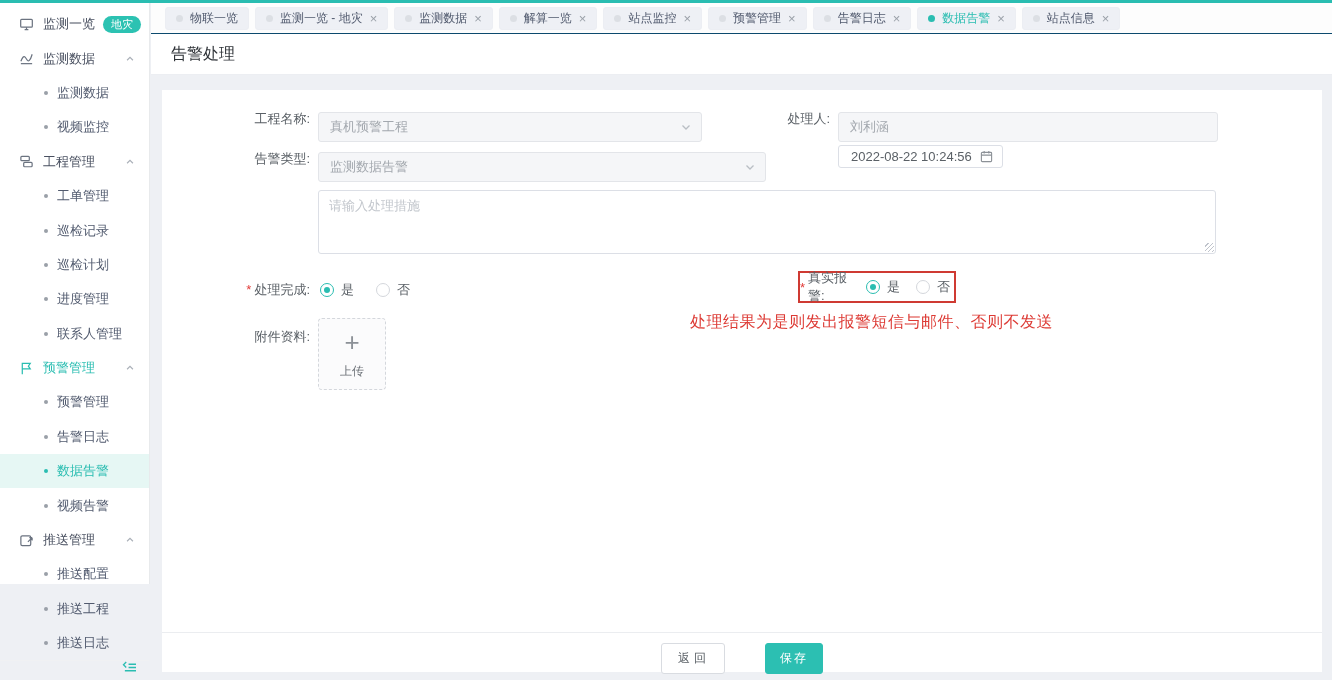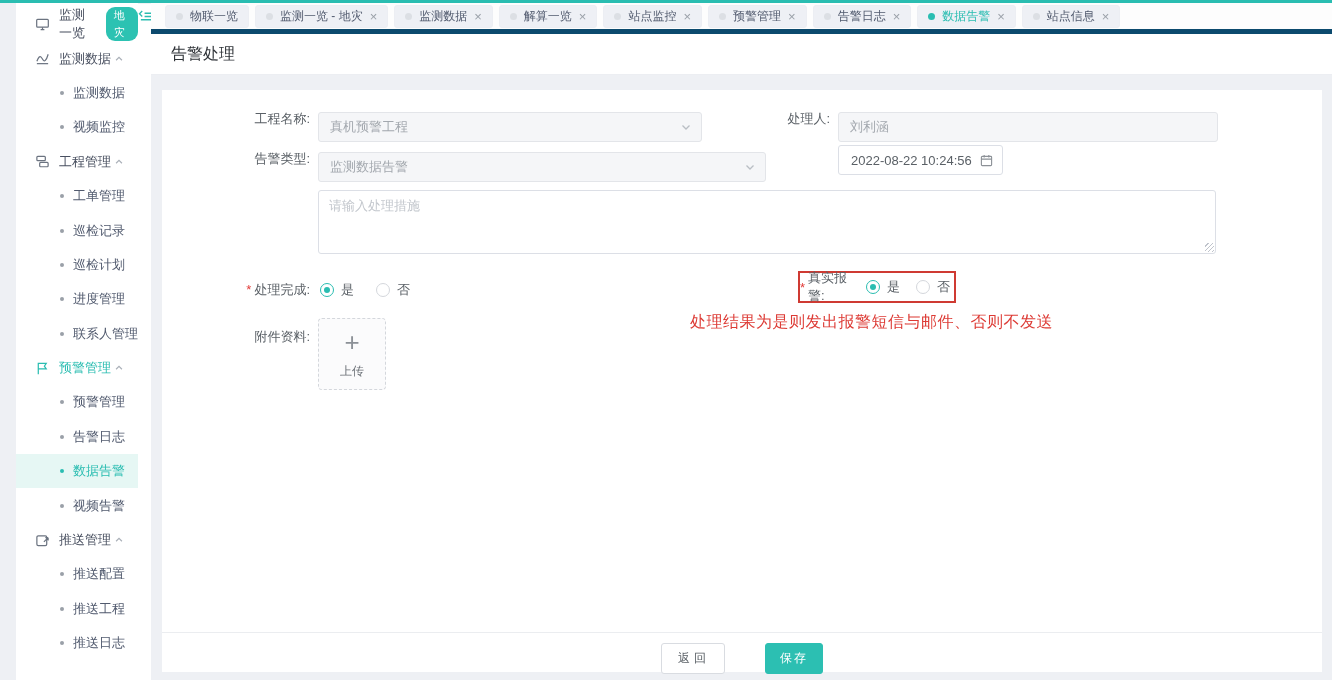--- a/index.html
+++ b/index.html
@@ -2,60 +2,60 @@
 <html><head>
 <meta charset="utf-8">
 <style>
   * { margin:0; padding:0; box-sizing:border-box; }
   html,body { width:1332px; height:680px; overflow:hidden;
     font-family:"Liberation Sans","DejaVu Sans",sans-serif;
     background:#eef0f4; color:#515a6e; font-size:13px; }
   .topline { position:absolute; left:0; top:0; width:1332px; height:3px; background:#2abdb1; z-index:20; }
 
   
-  .sidebar { position:absolute; left:16px; top:3px; width:150px; height:677px;
-    background:#fff; border-right:1px solid #e8eaec; display:flex; flex-direction:row; }
+  .sidebar { position:absolute; left:0; top:3px; width:150px; height:581px;
+    background:#fff; border-right:1px solid #e8eaec; display:flex; flex-direction:column; }
   .menu { flex:1 1 auto; padding-top:4px; }
   .s-item { height:34.4px; display:flex; align-items:center; cursor:pointer; color:#495060; }
   .s-item.top, .s-item.group { padding-left:18px; font-size:13px; }
   .s-icon { width:16px; height:16px; margin-right:9px; display:flex; align-items:center; justify-content:center; color:#6b7380; flex:0 0 auto; }
   .s-arrow { margin-left:auto; margin-right:14px; color:#aab0b8; display:flex; }
   .s-item.sub { padding-left:44px; color:#515a6e; }
   .s-item.sub .dot { width:4px; height:4px; border-radius:50%; background:#9aa0a8; margin-right:9px; flex:0 0 auto; }
   .s-item.teal { color:#2abdb1; }
   .s-item.teal .s-icon { color:#2abdb1; }
   .s-item.active { background:#e6f7f4; color:#2abdb1; }
   .s-item.active .dot { background:#2abdb1; }
   .badge { margin-left:8px; background:#2cc2b2; color:#fff; font-size:11px; line-height:17px;
     padding:0 8px; border-radius:9px; }
   .sb-footer { height:26px; border-top:1px solid #f0f1f3; display:flex; align-items:center; justify-content:flex-end; padding-right:12px; }
   .collapse-ic { color:#2abdb1; display:flex; cursor:pointer; }
 
   
   .tabbar { position:absolute; left:151px; top:3px; right:0; height:31px; background:#fdfdfd;
-    border-bottom:5px solid #0c4a6e; display:flex; align-items:center; padding-left:14px; }
+    border-bottom:1px solid #0c4a6e; display:flex; align-items:center; padding-left:14px; }
   .tab { display:flex; align-items:center; height:23px; background:#eef0f5; border:1px solid #eceef3;
     border-radius:3px; padding:0 10px; margin-right:6px; font-size:12px; color:#515a6e; cursor:pointer; white-space:nowrap; }
   .tab .tdot { width:7px; height:7px; border-radius:50%; background:#dcdfe4; margin-right:7px; }
   .tab .tclose { margin-left:7px; color:#9aa0a8; font-size:13px; line-height:1; }
   .tab.active { color:#2abdb1; }
   .tab.active .tdot { background:#2abdb1; }
 
   
   .content { position:absolute; left:151px; top:34px; right:0; bottom:0; background:#eef0f4; }
   .pagehead { height:41px; background:#fff; border-bottom:1px solid #eceef2; display:flex; align-items:center; padding-left:20px; }
   .pagehead h1 { font-size:16px; font-weight:500; color:#2f3338; }
   .card { position:absolute; left:11px; right:10px; top:56px; bottom:8px; background:#fff; }
 
   .f-label { position:absolute; height:30px; line-height:30px; text-align:right; color:#5a6066; font-size:13px; }
   .req { color:#e23c39; margin-right:3px; }
   .inputbox { position:absolute; height:30px; border:1px solid #e3e5e9; border-radius:3px;
     background:#f5f6f8; color:#a3a8ae; font-size:13px; line-height:28px; padding:0 28px 0 11px; cursor:not-allowed;margin-top:8px; }
   .inputbox .chev { position:absolute; right:9px; top:8px; color:#b9bec4; }
-  .datebox { position:absolute; height:30px; border:1px solid #dcdfe6; border-radius:3px; background:#fff;
+  .datebox { position:absolute; height:23px; border:1px solid #dcdfe6; border-radius:3px; background:#fff;
     color:#5a6066; font-size:13px; line-height:27px; padding:0 9px 0 12px; display:flex; align-items:center; cursor:pointer; }
   .datebox .cal { margin-left:8px; color:#8c9197; display:flex; }
   textarea.area { position:absolute; border:1px solid #dcdfe6; border-radius:3px; resize:none;
     font-family:"Liberation Sans","DejaVu Sans",sans-serif; font-size:13px; color:#4c1d95; padding:6px 10px; outline:none; }
   textarea.area::placeholder { color:#c3c7cd; }
   .resize-h { position:absolute; width:9px; height:9px;
     background:repeating-linear-gradient(135deg,transparent 0 2px,#c0c4cc 2px 3px); cursor:nwse-resize; }
 
   .radio-row { position:absolute; display:flex; align-items:center; font-size:13px; color:#5a6066; }
   .radio { width:14px; height:14px; border-radius:50%; border:1px solid #d4d7dc; background:#fff;

